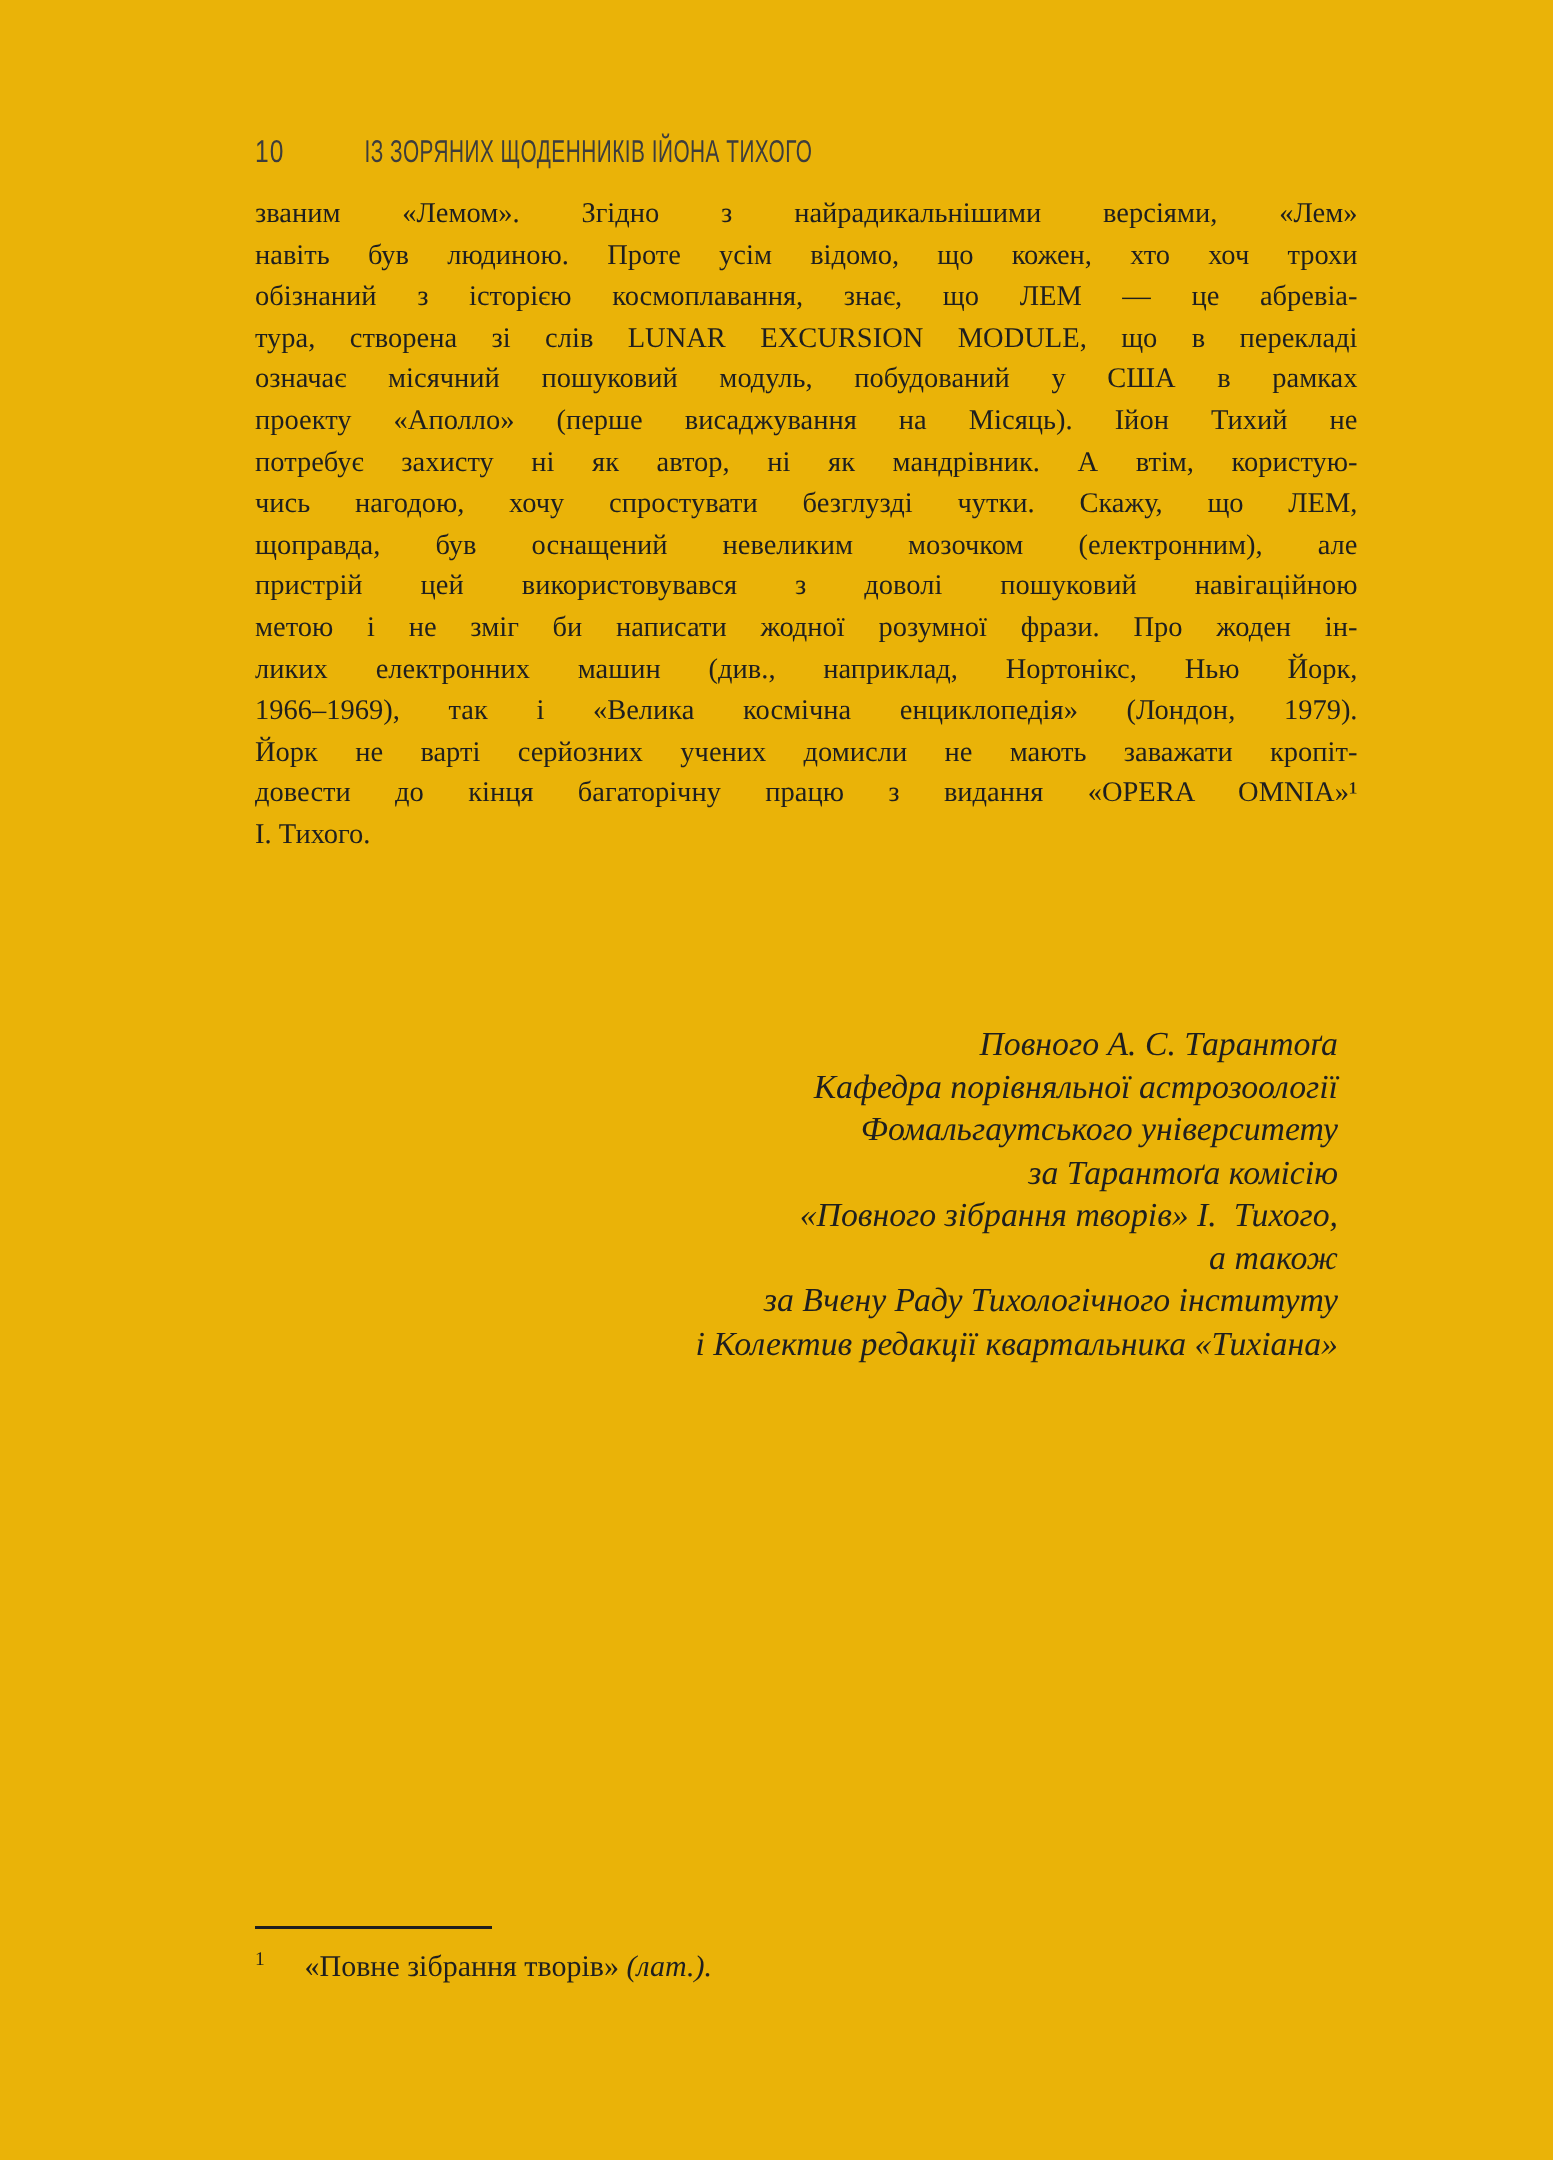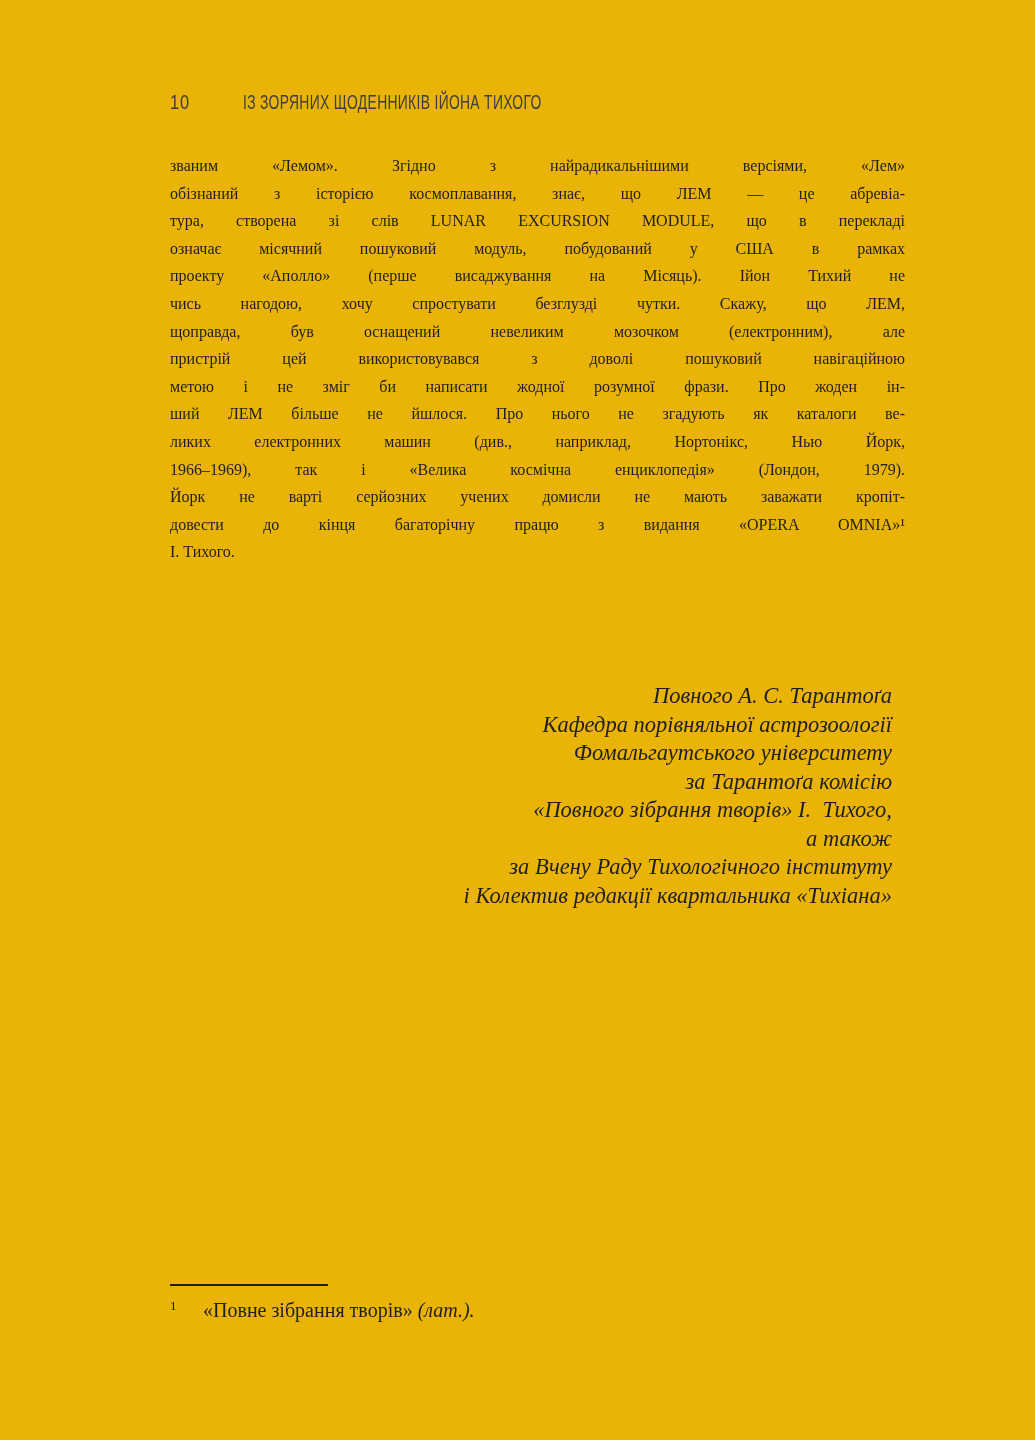--- a/index.html
+++ b/index.html
@@ -36,23 +36,23 @@
     position: absolute; left: 73px; top: 0;
     display: inline-block;
     font-size: 21px; line-height: 21px;
     letter-spacing: 0.5px;
     transform: scaleX(0.66);
     transform-origin: 0 50%;
   }
   
   .body-text {
     position: absolute;
-    top: 152px; left: 170px;
+    top: 129px; left: 170px;
     width: 735px;
-    font-size: 16px;
+    font-size: 19px;
     line-height: 27.6px;
   }
   .bline {
     text-align: justify;
     text-align-last: justify;
     text-justify: inter-word;
     white-space: normal;
   }
   .bline.last {
     text-align: center;
@@ -98,29 +98,30 @@
 
 <div class="page">
 
   <header class="running-header">
     <span class="page-num">10</span>
     <span class="running-title">ІЗ ЗОРЯНИХ ЩОДЕННИКІВ ІЙОНА ТИХОГО</span>
   </header>
 
   <main class="body-text">
     <div class="bline">званим «Лемом». Згідно з найрадикальнішими версіями, «Лем»</div>
+    <div class="bline">навіть був людиною. Проте усім відомо, що кожен, хто хоч трохи</div>
     <div class="bline">обізнаний з історією космоплавання, знає, що ЛЕМ — це абревіа-</div>
     <div class="bline">тура, створена зі слів LUNAR EXCURSION MODULE, що в перекладі</div>
     <div class="bline">означає місячний пошуковий модуль, побудований у США в рамках</div>
     <div class="bline">проекту «Аполло» (перше висаджування на Місяць). Ійон Тихий не</div>
+    <div class="bline">потребує захисту ні як автор, ні як мандрівник. А втім, користую-</div>
     <div class="bline">чись нагодою, хочу спростувати безглузді чутки. Скажу, що ЛЕМ,</div>
     <div class="bline">щоправда, був оснащений невеликим мозочком (електронним), але</div>
     <div class="bline">пристрій цей використовувався з доволі пошуковий навігаційною</div>
     <div class="bline">метою і не зміг би написати жодної розумної фрази. Про жоден ін-</div>
-    <div class="bline">ший ЛЕМ більше не йшлося. Про нього не згадують як каталоги ве-</div>
     <div class="bline">ликих електронних машин (див., наприклад, Нортонікс, Нью Йорк,</div>
     <div class="bline">1966–1969), так і «Велика космічна енциклопедія» (Лондон, 1979).</div>
     <div class="bline">Йорк не варті серйозних учених домисли не мають заважати кропіт-</div>
     <div class="bline">довести до кінця багаторічну працю з видання «OPERA OMNIA»¹</div>
     <div class="bline last">І. Тихого.</div>
   </main>
 
   <section class="signature">
     <div class="sig-line">Повного А. С. Тарантоґа</div>
     <div class="sig-line">Кафедра порівняльної астрозоології</div>

